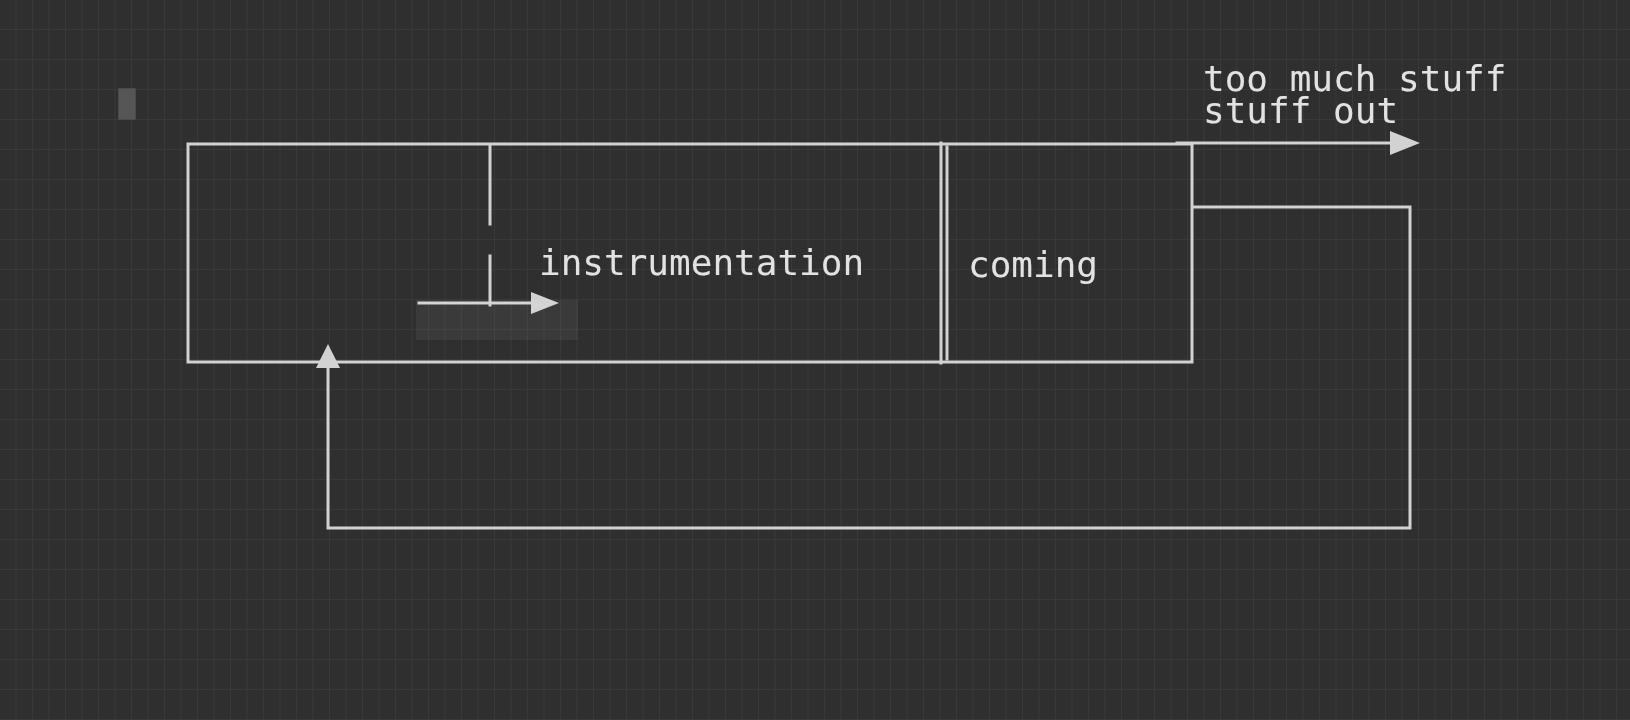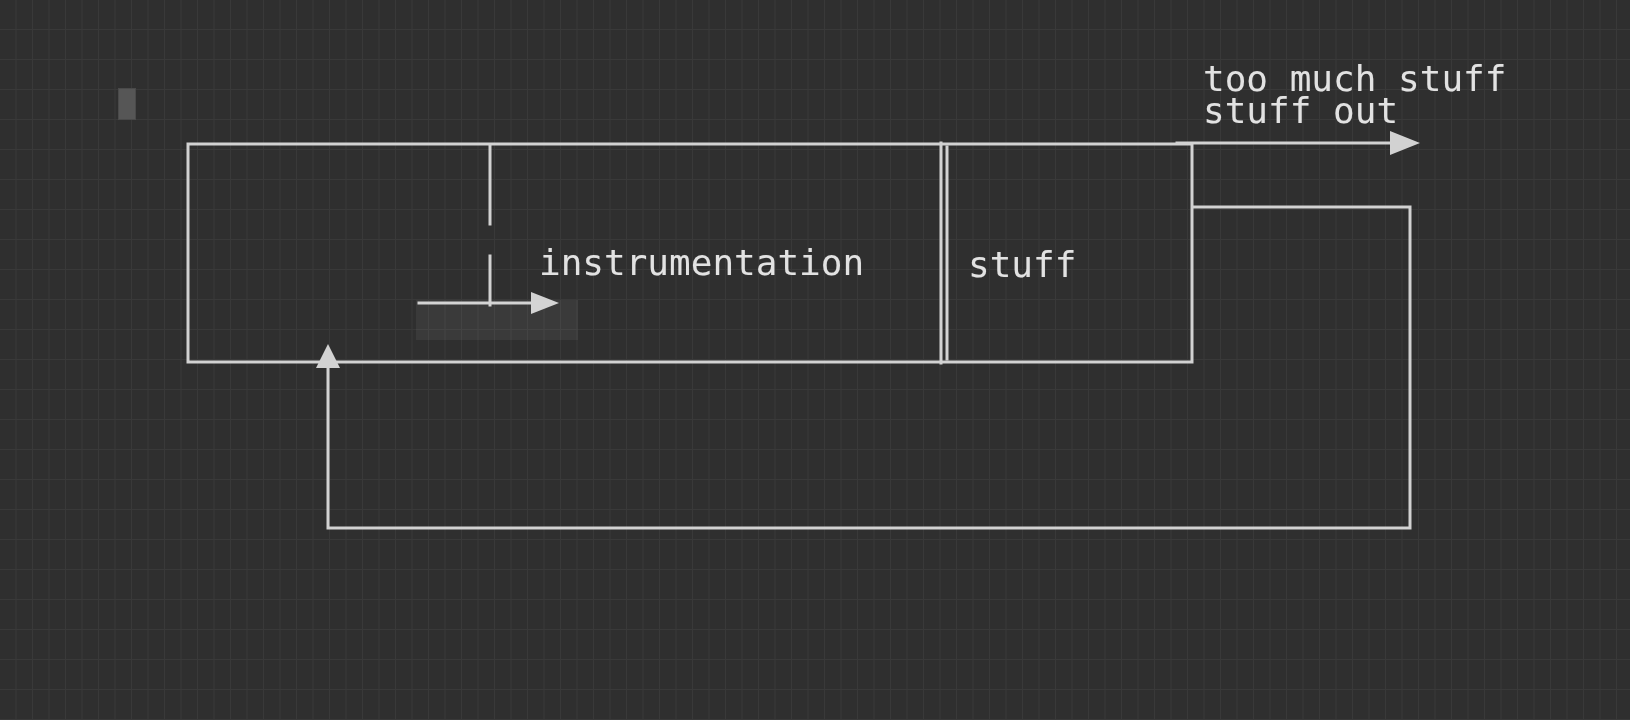--- a/index.html
+++ b/index.html
@@ -103,20 +103,20 @@
 
   <div class="sel-rect" style="left:416px; top:300px; width:162px; height:40px;"></div>
 
   <div class="cursor-block" style="left:118px; top:88px; width:16px; height:30px;"></div>
 
 
   <div class="dgm-label" style="left:539px; top:246px;">instrumentation</div>
 
 
 
-  <div class="dgm-label" style="left:968px; top:248px;">stuff</div>
+  <div class="dgm-label" style="left:968px; top:248px;">coming</div>
 
   <div class="dgm-label" style="left:1203px; top:62px;">too much stuff</div>
 
   <div class="dgm-label" style="left:1203px; top:94px;">stuff out</div>
 
 
 </div>
 
 </body></html>

